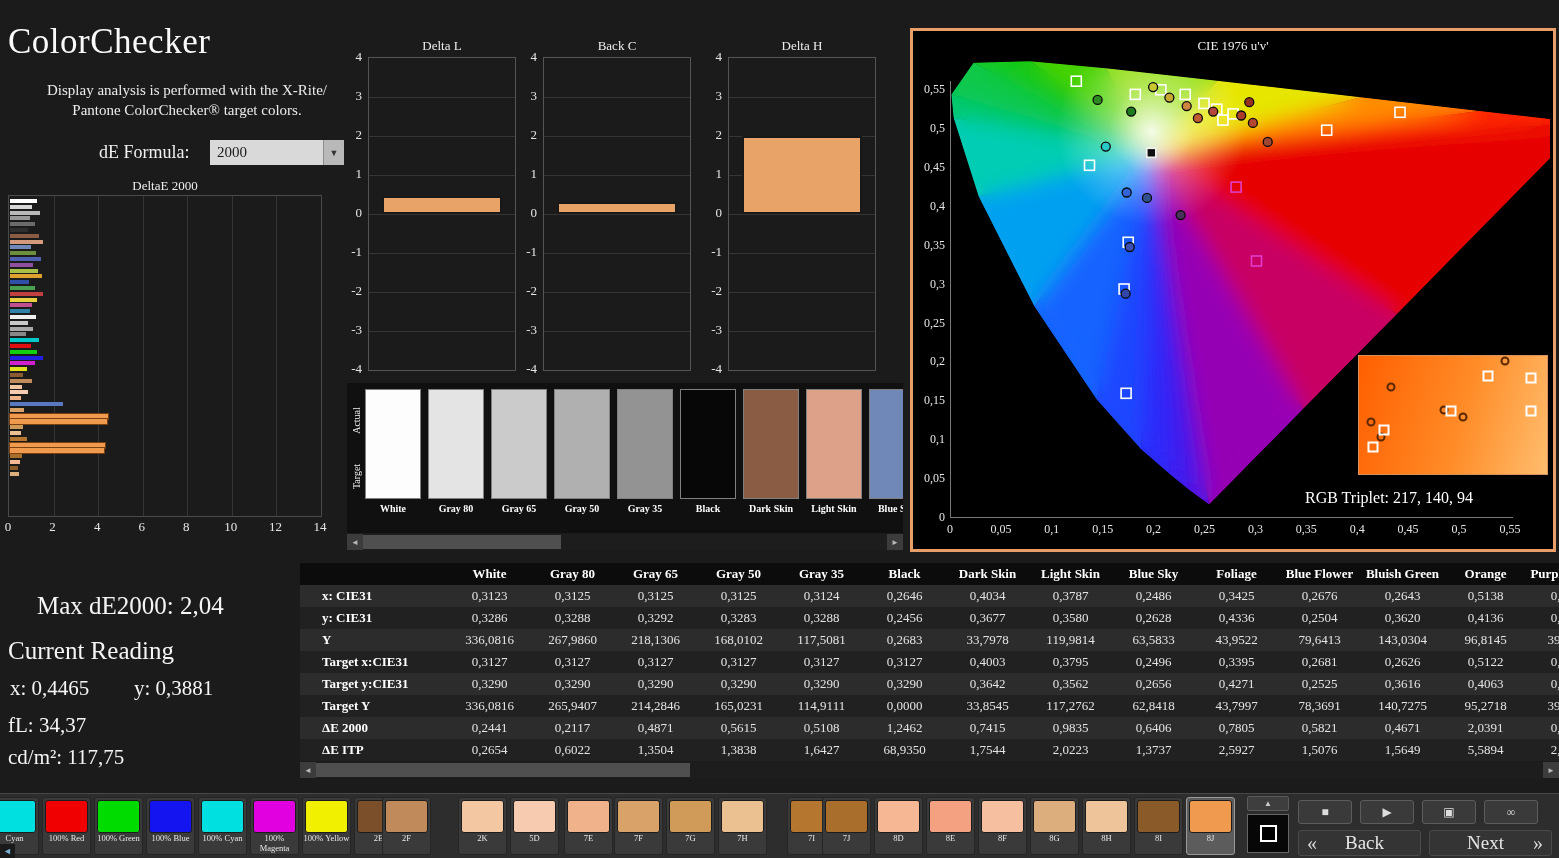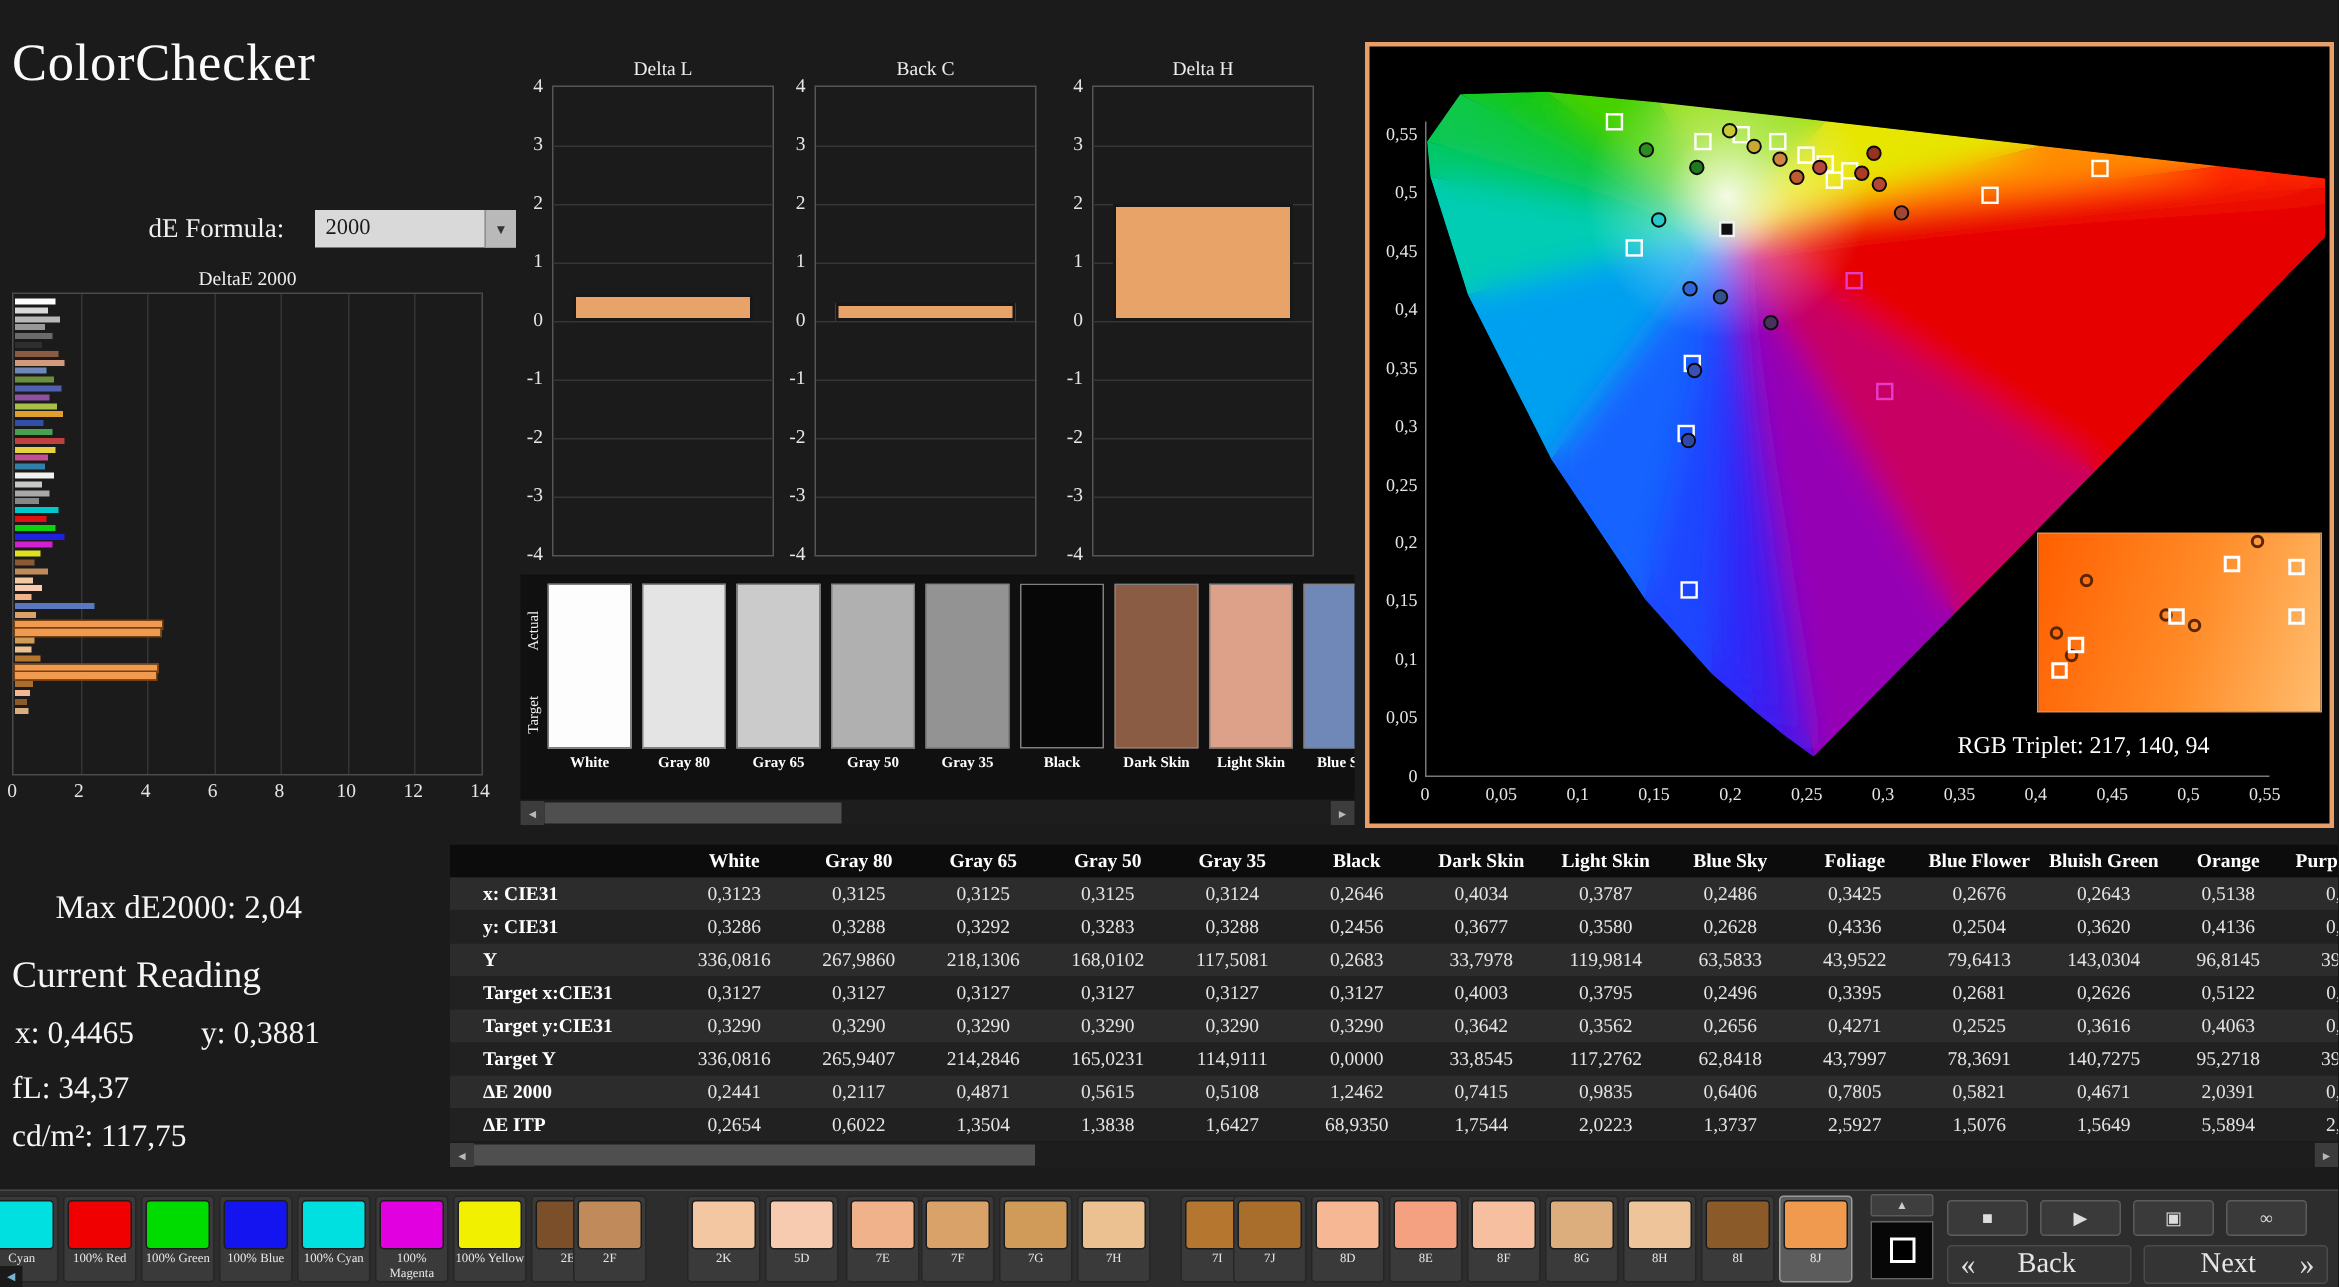--- a/index.html
+++ b/index.html
@@ -58,21 +58,21 @@
   .cie-axis-x{position:absolute;left:37px;top:486px;width:563px;height:1px;background:#787878;z-index:2;}
   .cie-inset{position:absolute;left:445px;top:324px;width:190px;height:120px;z-index:3;
              background:linear-gradient(105deg,#ff5f00,#ff8c28 55%,#ffbd6e);border:1px solid #d8915a;box-sizing:border-box;}
   .ins-circle{position:absolute;width:9px;height:9px;border:2px solid #5a2600;border-radius:50%;box-sizing:border-box;transform:translate(-50%,-50%);}
   .ins-square{position:absolute;width:11px;height:11px;border:2px solid #fff;box-sizing:border-box;transform:translate(-50%,-50%);}
   .cie-rgb{position:absolute;left:392px;top:458px;width:235px;font-size:16px;color:#fff;z-index:4;}
 
   
   .stat{position:absolute;color:#f5f5f5;}
   .stat-avg{left:44px;top:556px;font-size:25px;}
-  .stat-max{left:37px;top:592px;font-size:22px;}
+  .stat-max{left:37px;top:592px;font-size:25px;}
   .stat-current{left:8px;top:637px;font-size:25px;}
   .stat-x{left:10px;top:676px;font-size:21px;}
   .stat-y{left:134px;top:676px;font-size:21px;}
   .stat-fl{left:8px;top:713px;font-size:21px;}
   .stat-cd{left:8px;top:745px;font-size:21px;}
 
   
   .table{position:absolute;left:300px;top:563px;width:1259px;height:198px;overflow:hidden;font-size:13px;}
   .trow{display:flex;height:22px;line-height:22px;width:1320px;}
   .trow.head{background:#0c0c0c;}
@@ -104,20 +104,24 @@
   .chev{font-size:20px;color:#dcdcdc;}
   .corner-scroll{position:absolute;left:0;top:844px;width:15px;height:14px;background:#1a1a1a;color:#7ab0d4;font-size:9px;
           display:flex;align-items:center;justify-content:center;}
 </style>
 </head>
 <body>
 
 <div id="root">
 
   <div class="title">ColorChecker</div>
+  <div class="desc">
+    <div>Display analysis is performed with the X-Rite/</div>
+    <div>Pantone ColorChecker® target colors.</div>
+  </div>
   <div class="formula-label">dE Formula:</div>
   <div class="combo">
     <span>2000</span>
     <span class="combo-arrow">▼</span>
   </div>
 
   <div class="de-chart">
     <div class="chart-title">DeltaE 2000</div>
     <div class="de-plot" id="dePlot">
         <div class="vgrid" style="left: 14.2857%;"></div>
@@ -304,20 +308,21 @@
   </div>
   <div class="hscroll" style="left:347px;top:534px;width:556px;">
     <div class="scroll-arrow">◄</div>
     <div class="scroll-track">
       <div class="scroll-thumb" style="left:0;width:198px;"></div>
     </div>
     <div class="scroll-arrow">►</div>
   </div>
 
   <div class="cie">
+    <div class="cie-title">CIE 1976 u'v'</div>
     <div id="cieYTicks">
         <div class="cie-ytick" style="top: 479px;">0</div>
         <div class="cie-ytick" style="top: 440.1px;">0,05</div>
         <div class="cie-ytick" style="top: 401.2px;">0,1</div>
         <div class="cie-ytick" style="top: 362.3px;">0,15</div>
         <div class="cie-ytick" style="top: 323.4px;">0,2</div>
         <div class="cie-ytick" style="top: 284.5px;">0,25</div>
         <div class="cie-ytick" style="top: 245.6px;">0,3</div>
         <div class="cie-ytick" style="top: 206.7px;">0,35</div>
         <div class="cie-ytick" style="top: 167.8px;">0,4</div>

